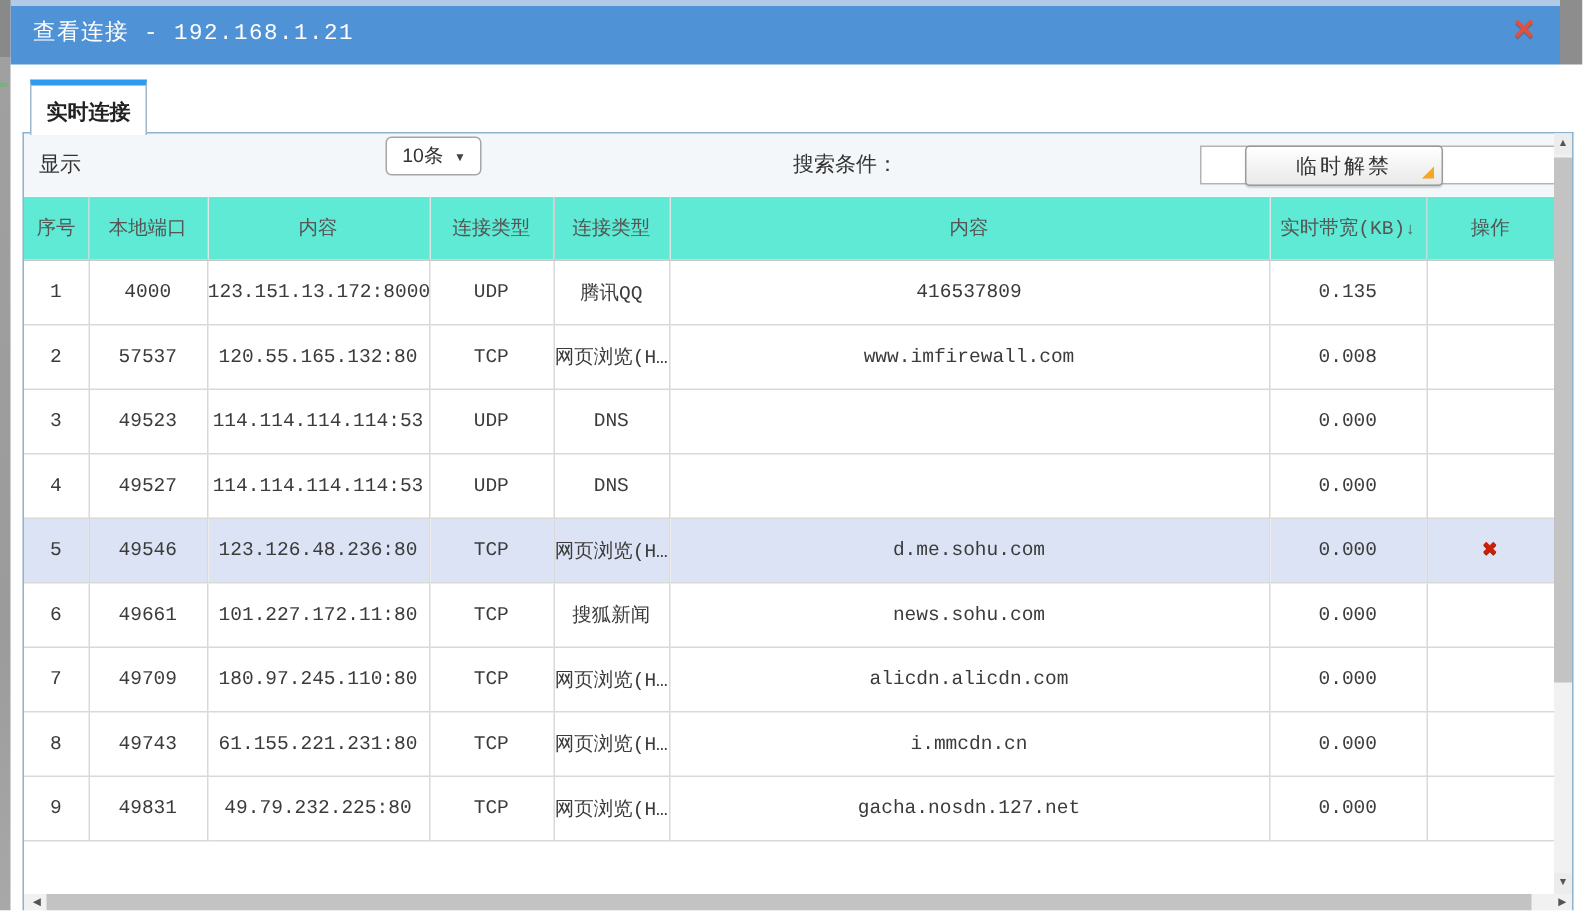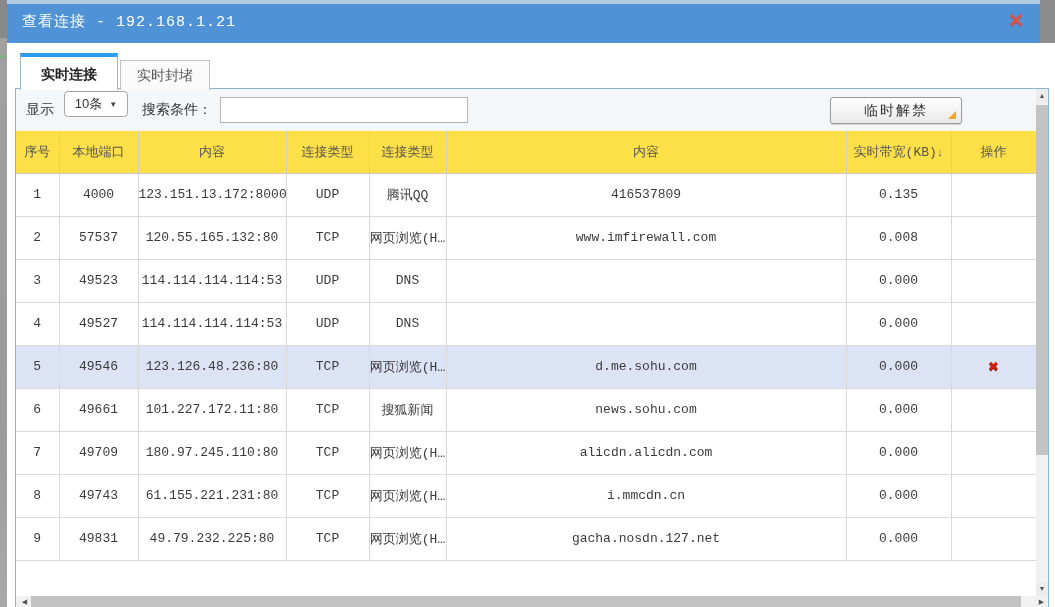--- a/index.html
+++ b/index.html
@@ -17,47 +17,47 @@
   .titlebar { position:absolute; left:0; top:0; width:1033px; height:43px;
     background:#4f93d6; border-top:4px solid #b0cbe3; }
   .title { position:absolute; left:15px; top:8px; color:#ffffff; font-weight:normal; font-size:15px; letter-spacing:1px;
     font-family:"Liberation Mono","DejaVu Sans Mono",monospace; }
   .close { position:absolute; right:16px; top:7px; color:#e2513d; font-weight:bold; font-size:19px; cursor:pointer; line-height:1;
     text-shadow:0 1px 0 rgba(150,30,10,.35); }
 
   
   .tabbar { position:absolute; left:13px; top:53px; height:37px; display:flex; align-items:flex-end; z-index:10; }
   .tab { font-size:14px; cursor:pointer; }
-  .tab.active { height:37px; padding:9px 20px 0; background:#ffffff; color:#222; font-weight:bold;
+  .tab.active { height:37px; padding:9px 10px 0; background:#ffffff; color:#222; font-weight:bold;
     border:1px solid #9cb8cf; border-top:4px solid #2d9bf0; border-bottom:none; }
   .tab.inactive { height:30px; padding:6px 16px 0; background:#fafafa; color:#555;
     border:1px solid #c2c2c2; border-bottom:none; margin-left:2px; }
 
   
   .panel { position:absolute; left:8px; top:88px; width:1034px; height:519px;
     border:1px solid #8fb3cd; border-bottom:none; background:#f3f7fa; }
 
   .controls { position:absolute; left:0; top:0; width:100%; height:42px; display:flex; align-items:center;
-    padding-left:10px; font-size:14px; color:#333; }
+    padding-left:10px; font-size:14px; color:#333;justify-content:space-between; }
   .select { width:64px; height:26px; border:1px solid #a6a6a6; border-radius:4px; background:#ffffff;
     display:flex; align-items:center; justify-content:center; gap:7px; margin:0 14px 12px 10px; font-size:13px; cursor:pointer; }
   .select .dd { font-size:8px; color:#444; }
   .search-input { width:248px; height:26px; border:1px solid #b3b3b3; background:#fff; margin-left:8px; padding:0 5px;
     font-size:13px; outline:none; }
   .unban { position:absolute; right:86px; top:8px; width:132px; height:27px; border:1px solid #9a9a9a; border-radius:3px;
     background:linear-gradient(#ffffff,#e9e9e9); font-size:14px; color:#333; letter-spacing:2px; cursor:pointer;
     box-shadow:0 1px 1px rgba(0,0,0,.15); font-family:"Liberation Sans",sans-serif; }
   .unban .fold { position:absolute; right:5px; bottom:4px; width:0; height:0;
     border-left:8px solid transparent; border-bottom:8px solid #f5a623; }
 
   
   .table-wrap { position:absolute; left:0; top:42px; width:1020px; height:466px; overflow:hidden; background:#ffffff; }
   table { border-collapse:collapse; table-layout:fixed; width:1020px;
     font-family:"Liberation Mono","DejaVu Sans Mono",monospace; color:#3b3b3b; }
-  th { height:42px; background:#fde047; font-weight:normal; color:#555; font-size:13px;
+  th { height:42px; background:#5eead4; font-weight:normal; color:#555; font-size:13px;
     border-right:1px solid #cccccc; border-bottom:1px solid #c8c8c8; overflow:hidden; white-space:nowrap; }
   td { height:43px; text-align:center; font-size:13px;
     border-right:1px solid #d9d9d9; border-bottom:1px solid #d9d9d9; overflow:hidden; white-space:nowrap; }
   tr.selected td { background:#dce3f5; }
   .sort-arrow { font-size:11px; color:#555; }
   .red-x { color:#cc2008; font-weight:bold; font-size:17px; cursor:pointer; text-shadow:0 1px 0 #8c0f00; }
 
   
   .vscroll { position:absolute; right:0; top:0; width:12px; height:507px; background:#f1f1f1; }
   .varrow { position:absolute; left:0; width:12px; height:14px; background:#ececec; color:#555; font-size:7px;
@@ -81,21 +81,20 @@
 <div class="tr-gray"></div>
 
 <div class="dialog">
   <div class="titlebar">
     <span class="title">查看连接 - 192.168.1.21</span>
     <span class="close">✕</span>
   </div>
 
   <div class="tabbar">
     <div class="tab active">实时连接</div>
-    <div class="tab inactive">实时封堵</div>
   </div>
 
   <div class="panel">
     <div class="controls">
       <span>显示</span>
       <div class="select">
         <span>10条</span>
         <span class="dd">▼</span>
       </div>
       <span>搜索条件：</span>

